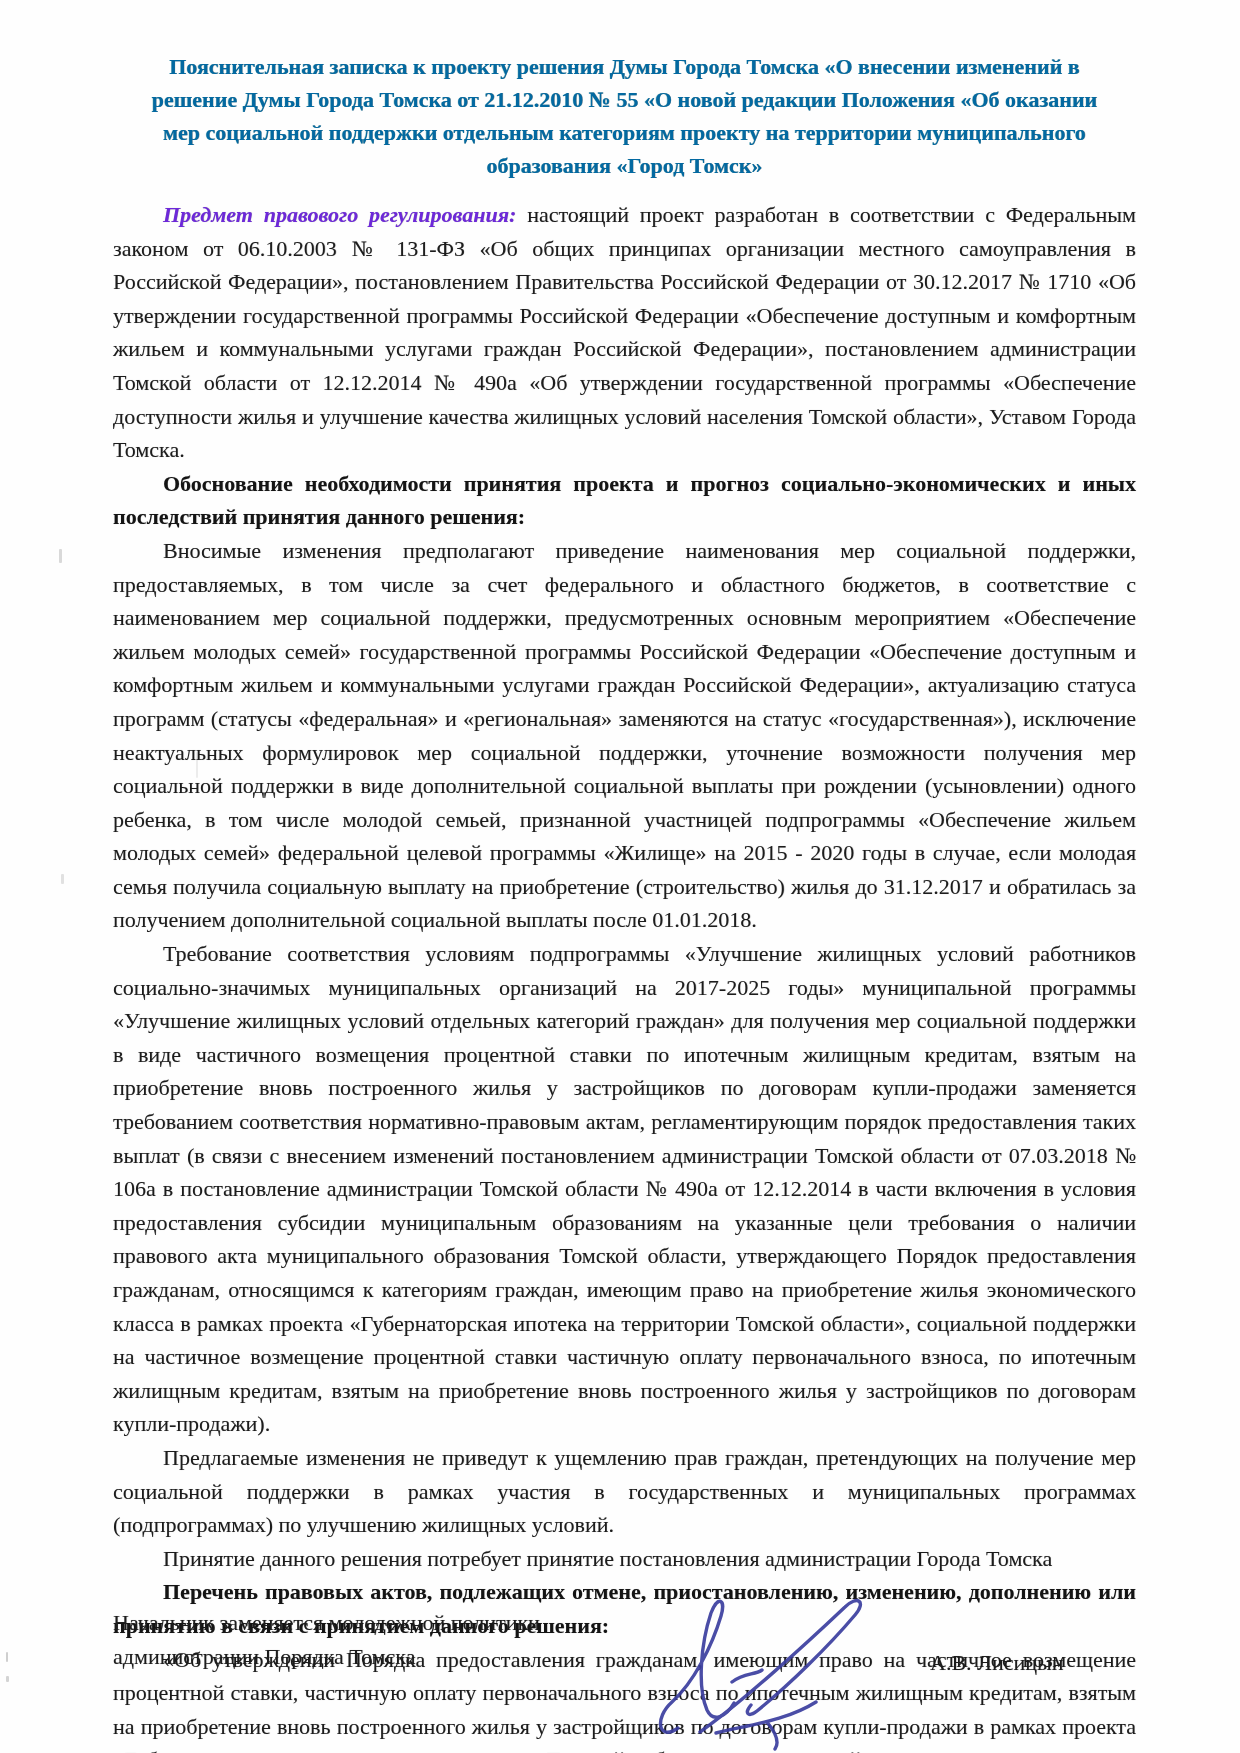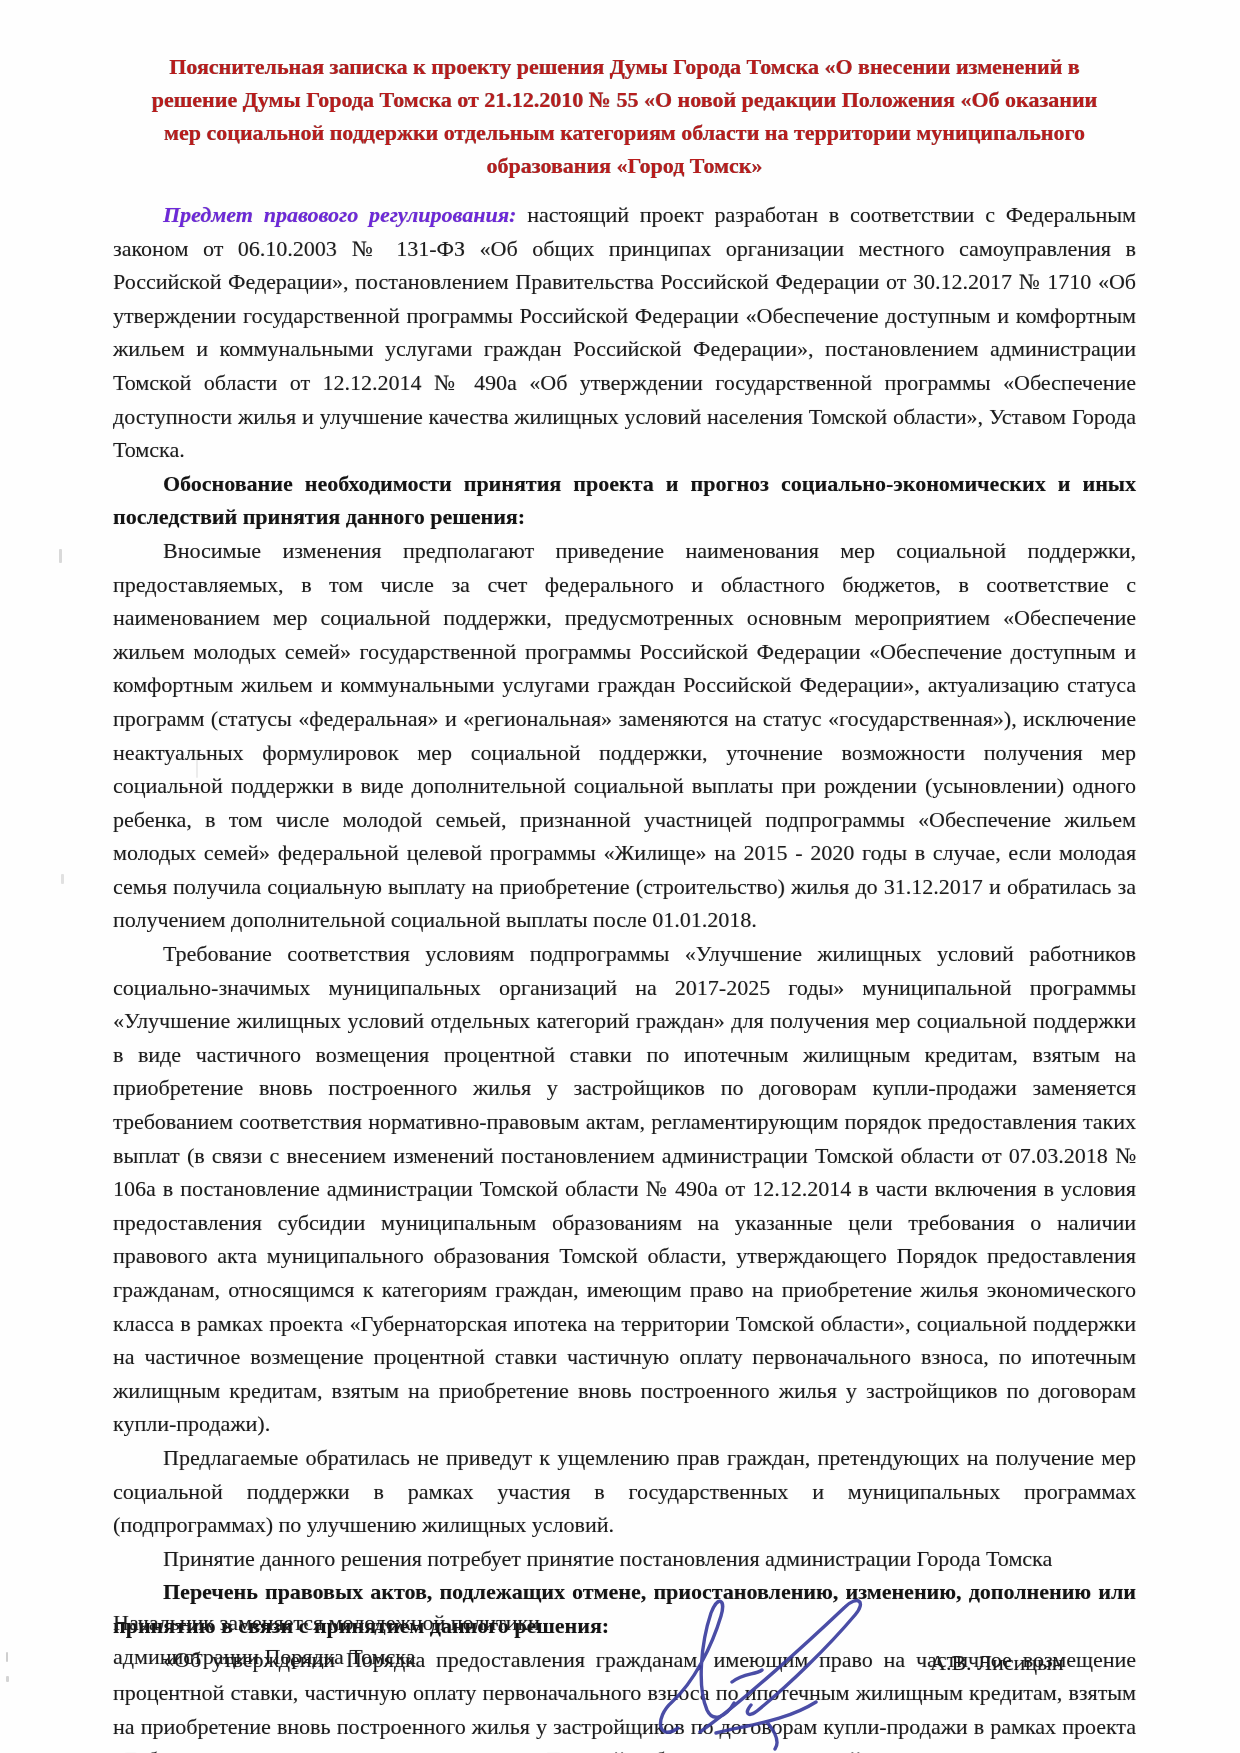--- a/index.html
+++ b/index.html
@@ -24,21 +24,21 @@
     text-shadow: 0.3px 0.3px 0.7px rgba(20,20,20,0.35);
   }
   .title-block {
     margin-bottom: 16px;
   }
   .title-line {
     font-weight: 700;
     font-size: 22px;
     line-height: 33px;
     text-align: center;
-    color: #b91c1c;
+    color: #0369a1;
     text-shadow: -0.6px 0.2px 0.5px rgba(0,125,125,0.28), 0.3px 0.3px 0.6px rgba(20,20,20,0.4);
   }
   p.body {
     margin: 0;
     font-size: 22px;
     line-height: 33.6px;
     text-align: justify;
     text-indent: 50px;
   }
   p.bold {
@@ -95,33 +95,33 @@
   <div class="scan-mark m2"></div>
   <div class="scan-mark m3"></div>
   <div class="scan-mark m4"></div>
   <div class="scan-mark m5"></div>
 
   <div class="content">
 
     <div class="title-block">
       <div class="title-line">Пояснительная записка  к проекту решения Думы Города Томска «О внесении изменений в</div>
       <div class="title-line">решение Думы Города Томска от 21.12.2010 № 55 «О новой редакции Положения  «Об оказании</div>
-      <div class="title-line">мер социальной поддержки отдельным категориям области  на территории муниципального</div>
+      <div class="title-line">мер социальной поддержки отдельным категориям проекту  на территории муниципального</div>
       <div class="title-line">образования «Город Томск»</div>
     </div>
 
     <p class="body lead-bold"><span class="lead">Предмет правового регулирования:</span><span> настоящий проект разработан в соответствии с Федеральным законом от 06.10.2003 № 131-ФЗ «Об общих принципах организации местного самоуправления в Российской Федерации», постановлением Правительства Российской Федерации от 30.12.2017 № 1710 «Об утверждении государственной программы Российской Федерации «Обеспечение доступным и комфортным жильем и коммунальными услугами граждан Российской Федерации», постановлением администрации Томской области от 12.12.2014 № 490а «Об утверждении государственной программы «Обеспечение доступности жилья и улучшение качества жилищных условий населения Томской области»,  Уставом Города Томска.</span></p>
 
     <p class="body bold gap-above">Обоснование необходимости принятия проекта и прогноз социально-экономических и иных последствий принятия данного решения:</p>
 
     <p class="body">Вносимые изменения предполагают приведение наименования мер социальной поддержки, предоставляемых, в том числе за счет федерального и областного бюджетов, в соответствие с наименованием мер социальной поддержки, предусмотренных основным мероприятием «Обеспечение жильем молодых семей» государственной программы Российской Федерации «Обеспечение доступным и комфортным жильем и коммунальными услугами граждан Российской Федерации», актуализацию статуса программ (статусы «федеральная» и «региональная» заменяются на статус «государственная»), исключение неактуальных формулировок мер социальной поддержки, уточнение возможности получения мер социальной поддержки в виде дополнительной социальной выплаты при рождении (усыновлении) одного ребенка, в том числе молодой семьей, признанной  участницей подпрограммы «Обеспечение жильем молодых семей» федеральной целевой программы «Жилище» на 2015 - 2020 годы в случае, если молодая семья получила социальную выплату на приобретение (строительство) жилья до 31.12.2017 и обратилась за получением дополнительной социальной выплаты после 01.01.2018.</p>
 
     <p class="body">Требование соответствия условиям подпрограммы «Улучшение жилищных условий работников социально-значимых муниципальных организаций на 2017-2025 годы» муниципальной программы «Улучшение жилищных условий отдельных категорий граждан» для получения мер социальной поддержки в виде частичного возмещения процентной ставки по ипотечным жилищным кредитам, взятым на приобретение вновь построенного жилья у застройщиков по договорам купли-продажи заменяется требованием соответствия нормативно-правовым актам, регламентирующим порядок предоставления таких выплат (в связи с внесением изменений постановлением администрации Томской области от 07.03.2018 № 106а в постановление администрации Томской области № 490а от 12.12.2014 в части включения в условия предоставления субсидии муниципальным образованиям на указанные цели требования о наличии правового акта муниципального образования Томской области, утверждающего Порядок предоставления гражданам, относящимся к категориям граждан, имеющим право на приобретение жилья экономического класса в рамках проекта «Губернаторская ипотека на территории Томской области», социальной поддержки на частичное возмещение процентной ставки частичную оплату первоначального взноса, по ипотечным жилищным кредитам, взятым на приобретение вновь построенного жилья у застройщиков по договорам купли-продажи).</p>
 
-    <p class="body">Предлагаемые обратилась не приведут к ущемлению прав граждан, претендующих на получение мер социальной поддержки в рамках участия в государственных и  муниципальных программах (подпрограммах) по улучшению жилищных условий.</p>
+    <p class="body">Предлагаемые изменения не приведут к ущемлению прав граждан, претендующих на получение мер социальной поддержки в рамках участия в государственных и  муниципальных программах (подпрограммах) по улучшению жилищных условий.</p>
 
     <p class="body">Принятие данного решения потребует принятие постановления администрации Города Томска</p>
 
     <p class="body bold">Перечень правовых актов, подлежащих отмене, приостановлению, изменению, дополнению или принятию в связи с принятием данного решения:</p>
 
     <p class="body">«Об утверждении Порядка предоставления гражданам, имеющим право на частичное возмещение процентной ставки, частичную оплату первоначального взноса по ипотечным жилищным кредитам, взятым на приобретение вновь построенного жилья у застройщиков по договорам купли-продажи в рамках проекта «Губернаторская ипотека на территории Томской области», социальной поддержки на частичное возмещение процентной ставки, частичную оплат у первоначального взноса по ипотечным жилищным кредитам, взятым на приобретение вновь построенного жилья у застройщиков по договорам купли-продажи на территории муниципального образования «Город Томск».</p>
 
   </div>
 
   <div class="sig-left">

